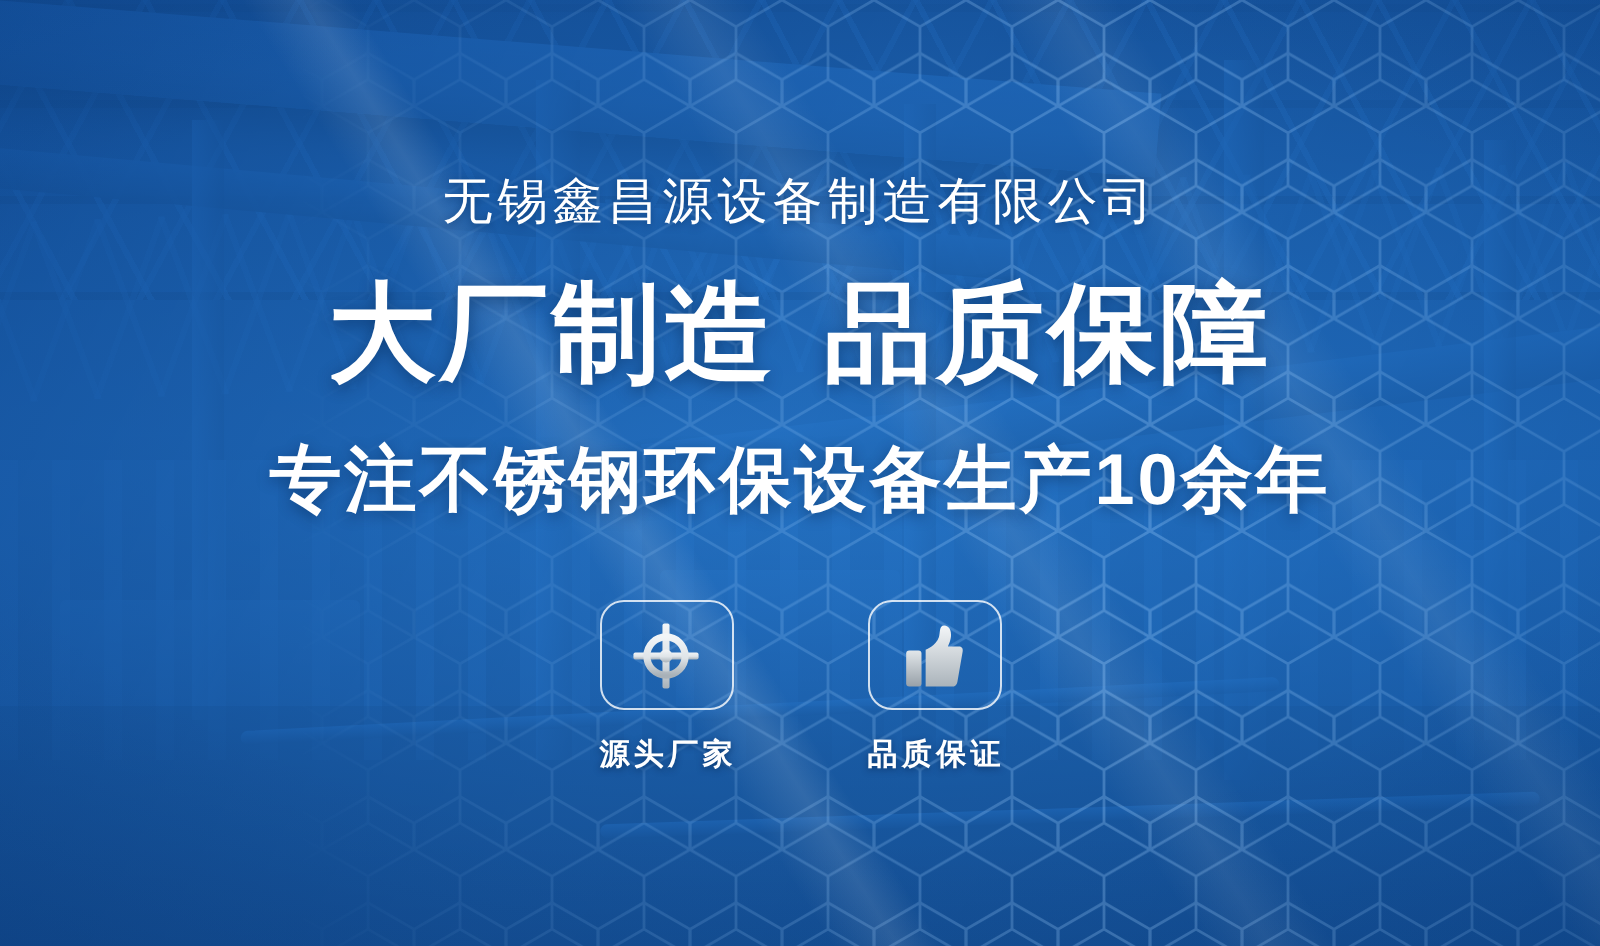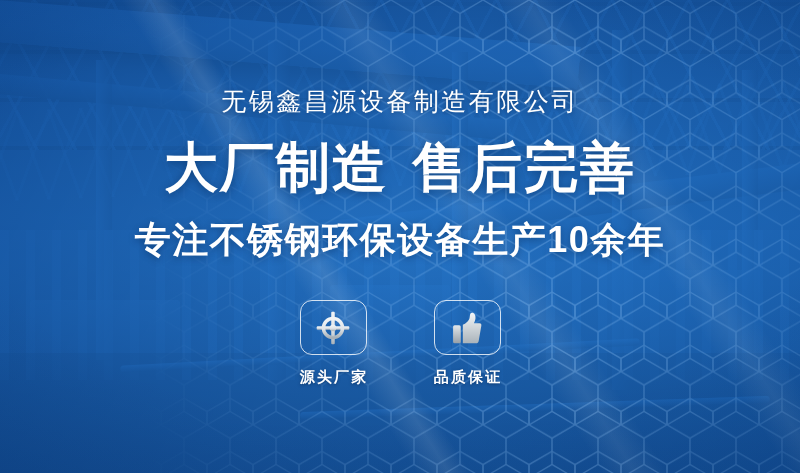--- a/index.html
+++ b/index.html
@@ -290,21 +290,21 @@
   </div>
 
   <div class="streaks"></div>
   <div class="vignette"></div>
 
   <div class="content">
 
     <div class="company">无锡鑫昌源设备制造有限公司</div>
 
     <div class="headline">
-      <span>大厂制造</span><span class="gap"></span><span>售后完善</span>
+      <span>大厂制造</span><span class="gap"></span><span>品质保障</span>
     </div>
 
     <div class="subhead">专注不锈钢环保设备生产10余年</div>
 
     <div class="features">
 
       <div class="feature">
         <div class="icon-box">
           <svg width="34" height="34" viewBox="0 0 48 48">
             <defs>

